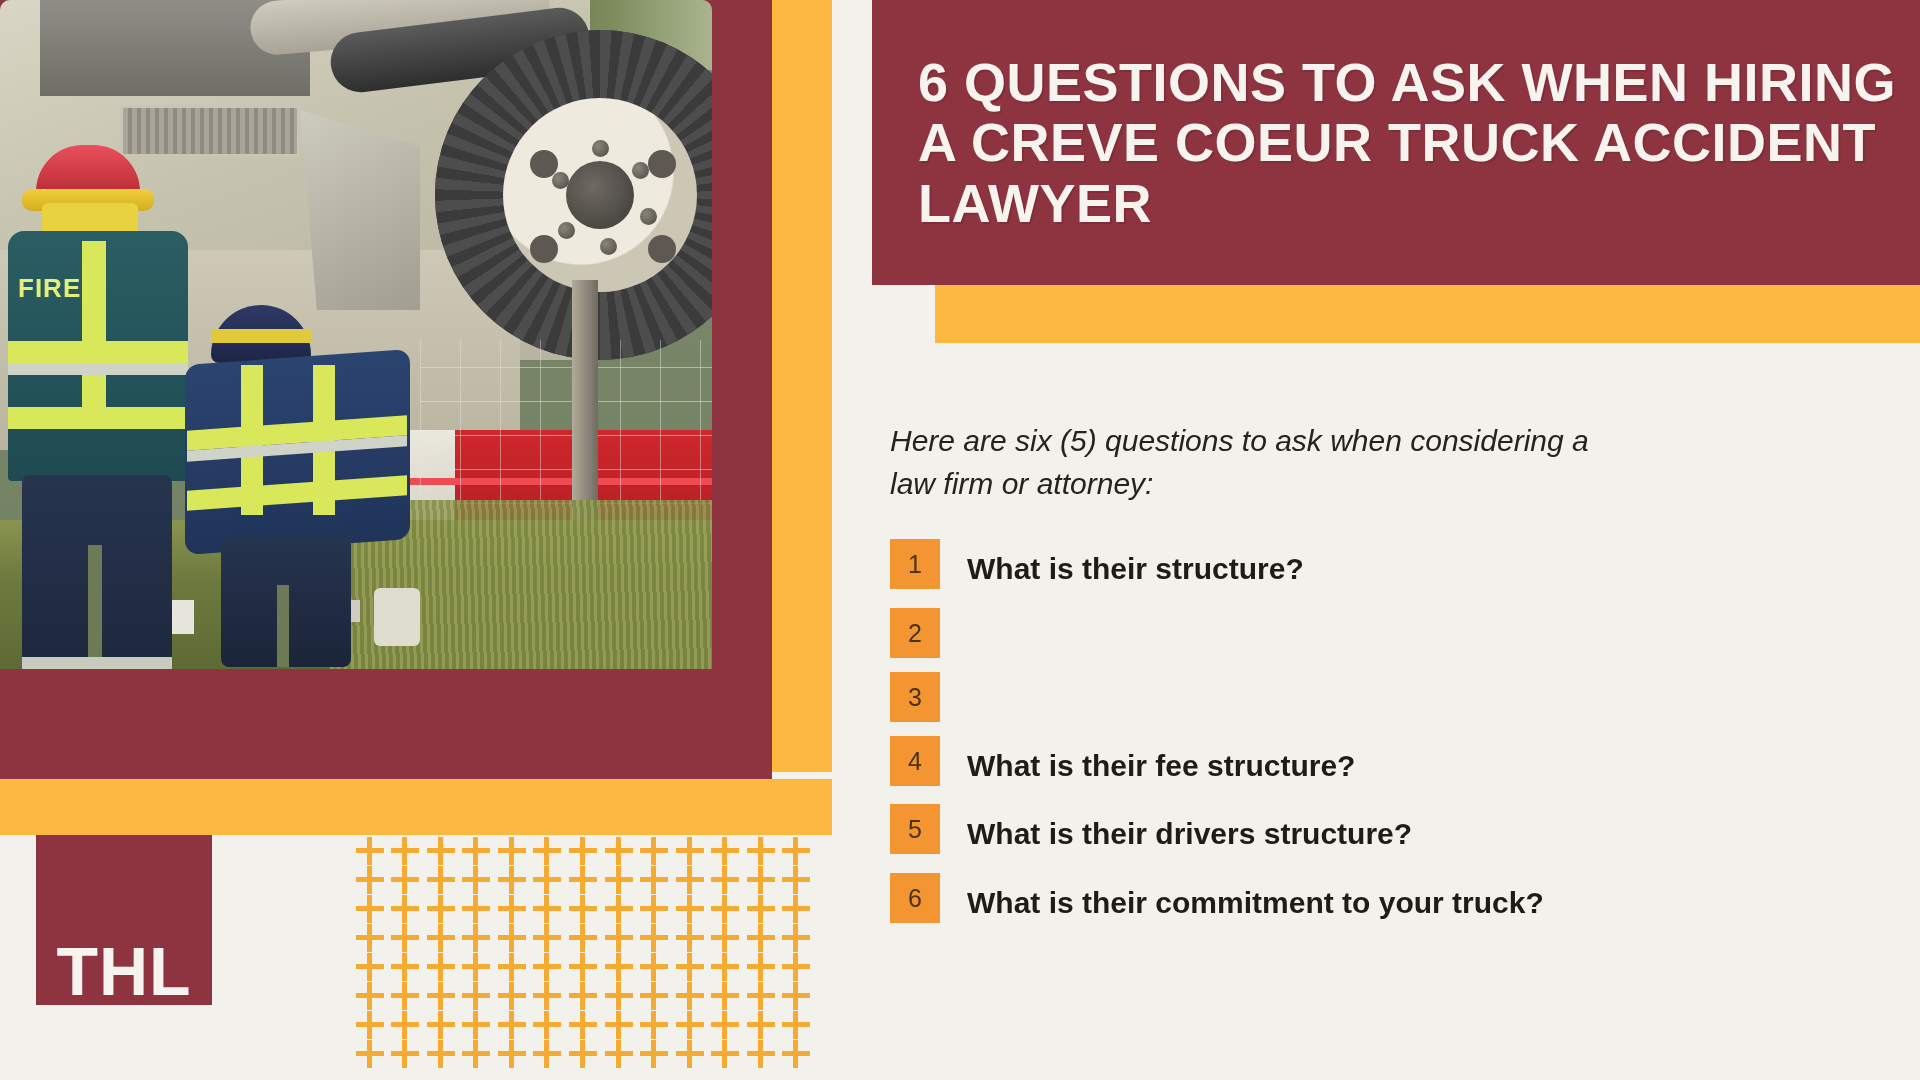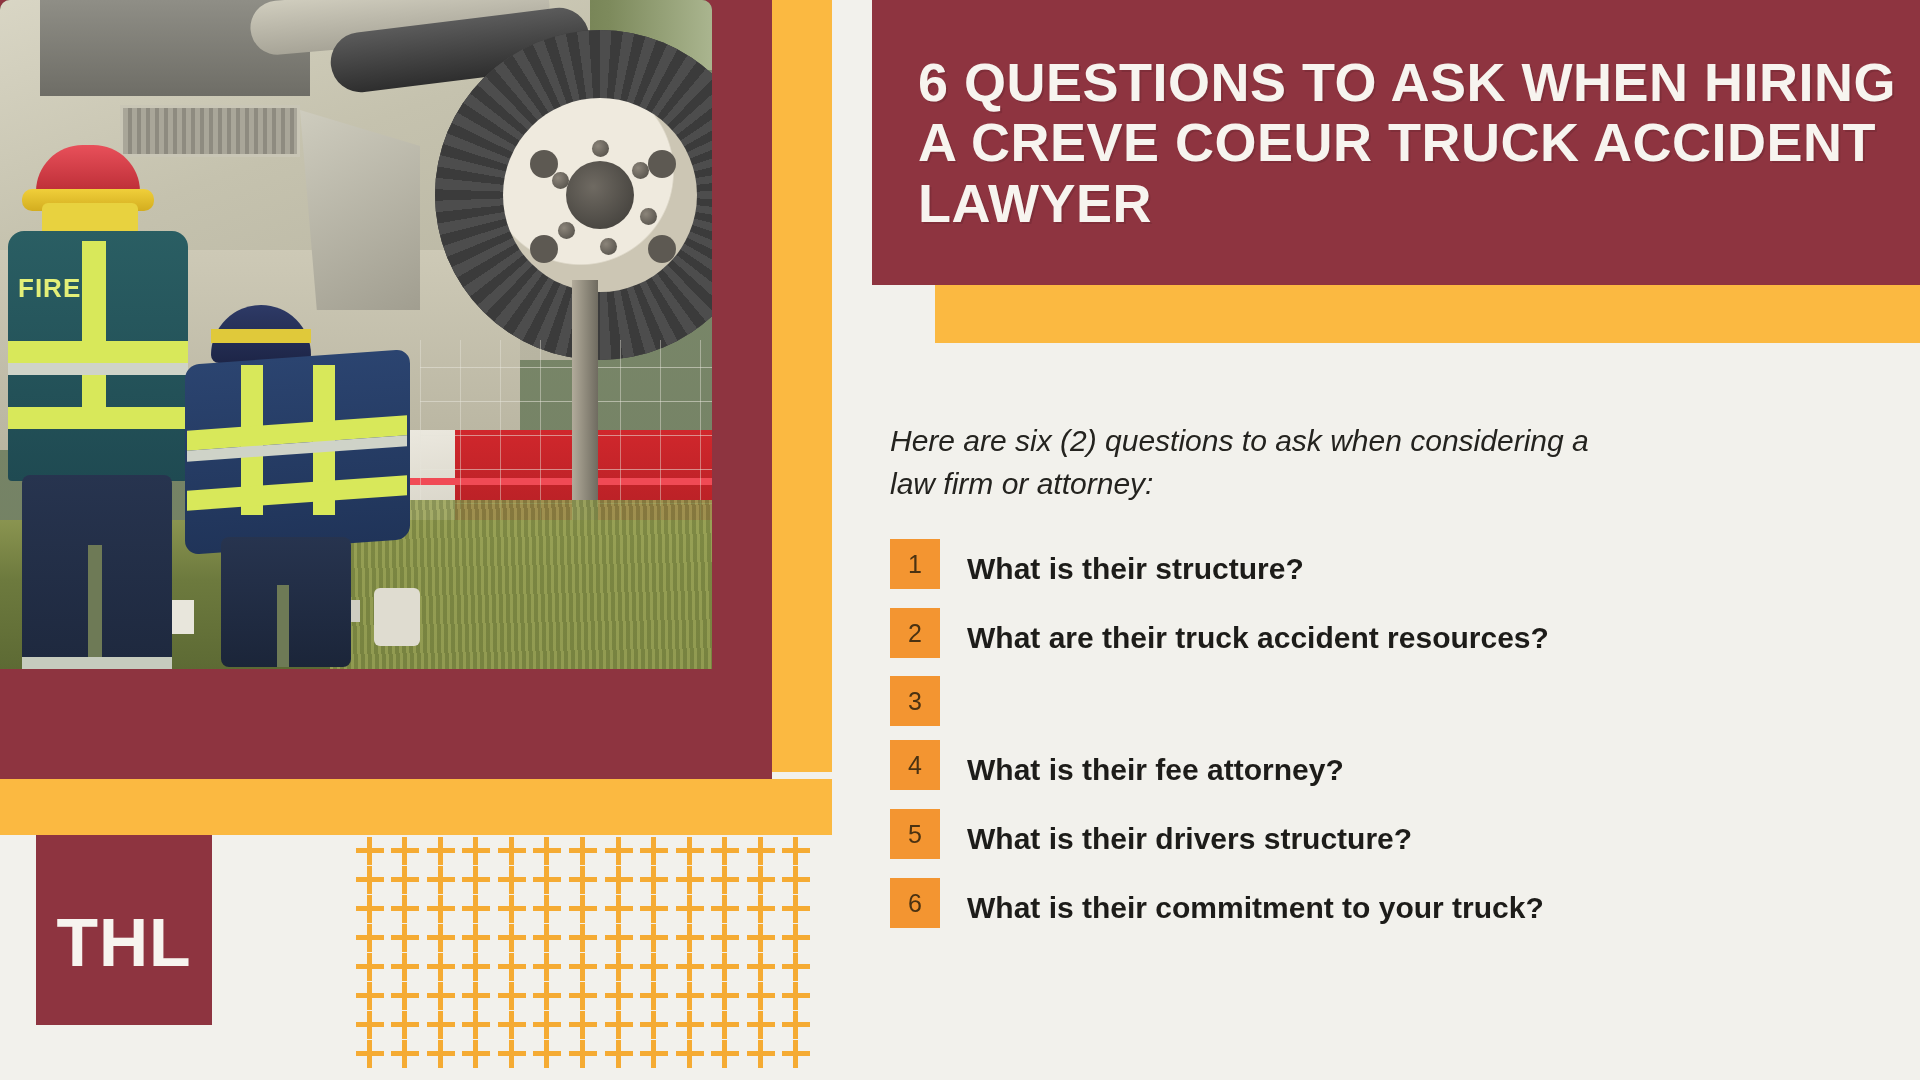--- a/index.html
+++ b/index.html
@@ -156,22 +156,22 @@
     font-family:"Liberation Sans", sans-serif; font-weight:normal;
     margin-right:27px;
   }
   .qtext{
     font-size:30px; line-height:1.62; font-weight:bold; color:#1d1c19;
     padding-top:6px; max-width:880px;
   }
 
   
   #logo{
-    position:absolute; left:36px; top:835px; width:176px; height:190px;
-    background:#8e3440; display:flex; align-items:center; justify-content:center;
+    position:absolute; left:36px; top:835px; width:176px; height:170px;
+    background:#8e3440; display:flex; align-items:flex-end; justify-content:center;
   }
   #logo-text{
     color:#f7f4ef; font-weight:bold; font-size:68px; letter-spacing:1px;
     line-height:1; margin-top:24px; font-family:"Liberation Sans", sans-serif;
   }
 
   
   #plus-grid{
     position:absolute; left:352px; top:836px; width:462px; height:232px;
     display:grid; grid-template-columns:repeat(13,1fr); grid-template-rows:repeat(8,1fr);
@@ -260,36 +260,35 @@
 <div id="band-yellow-v"></div>
 <div id="band-maroon-h"></div>
 <div id="band-yellow-h"></div>
 
 <div id="header-block">
   <h1 id="header-title">6 QUESTIONS TO ASK WHEN HIRING A CREVE COEUR TRUCK ACCIDENT LAWYER</h1>
 </div>
 <div id="header-accent"></div>
 
 <div id="content">
-  <p id="intro">Here are six (2) questions to ask when considering a law firm or attorney:</p>
+  <p id="intro">Here are six (5) questions to ask when considering a law firm or attorney:</p>
   <div id="question-list">
       <div class="qrow">
         <div class="qnum">1</div>
         <div class="qtext">What is their structure?</div>
       </div>
       <div class="qrow">
         <div class="qnum">2</div>
-        <div class="qtext">What are their truck accident resources?</div>
       </div>
       <div class="qrow">
         <div class="qnum">3</div>
       </div>
       <div class="qrow">
         <div class="qnum">4</div>
-        <div class="qtext">What is their fee attorney?</div>
+        <div class="qtext">What is their fee structure?</div>
       </div>
       <div class="qrow">
         <div class="qnum">5</div>
         <div class="qtext">What is their drivers structure?</div>
       </div>
       <div class="qrow">
         <div class="qnum">6</div>
         <div class="qtext">What is their commitment to your truck?</div>
       </div>
     </div>

